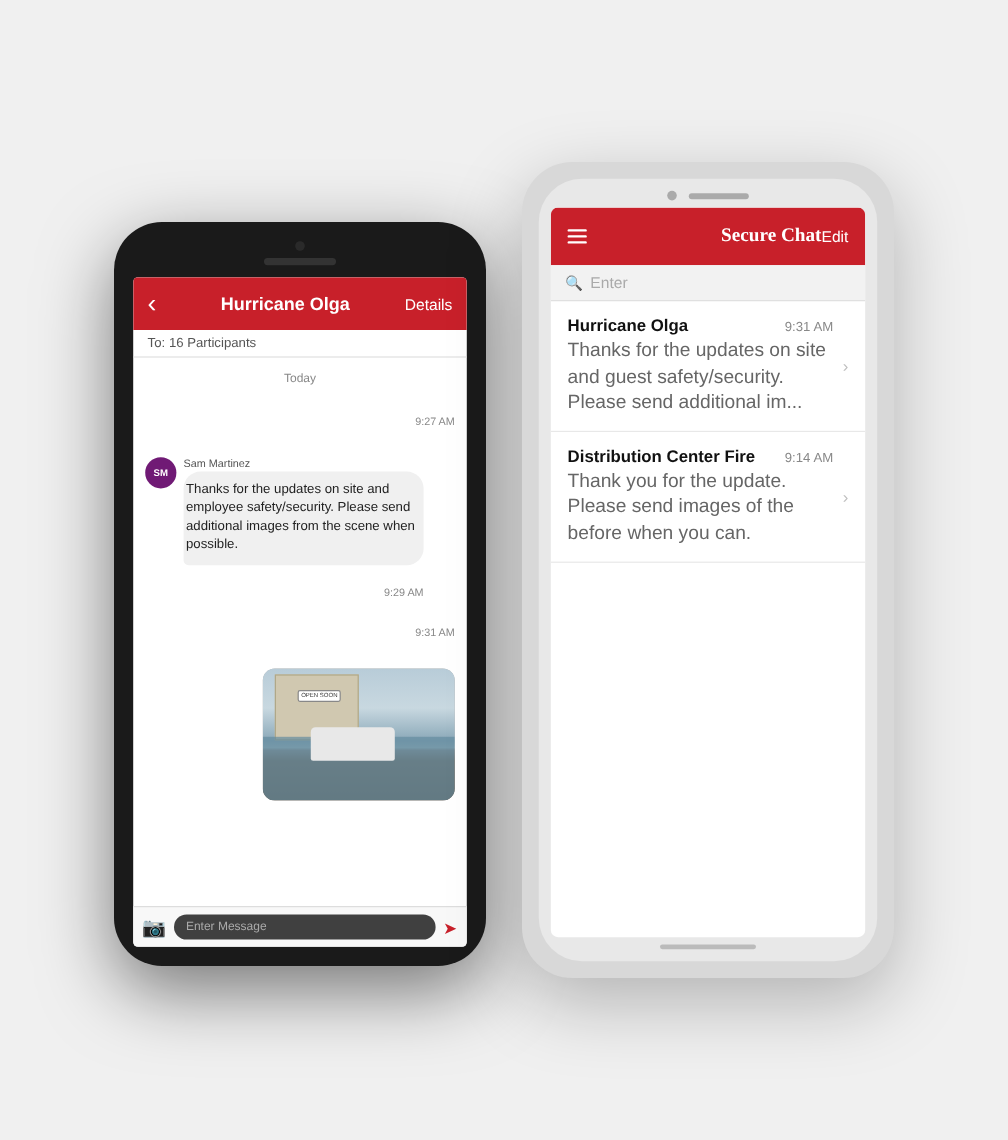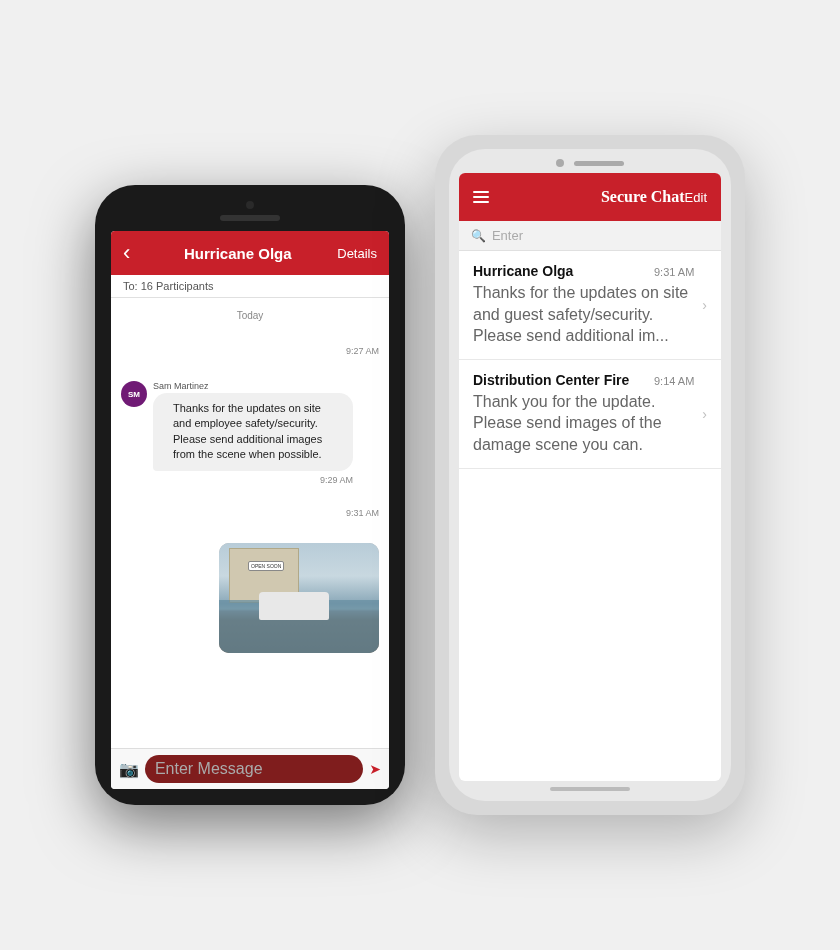--- a/index.html
+++ b/index.html
@@ -149,31 +149,31 @@
     }
     .msg-sender-name {
       font-size: 9px;
       color: #555;
       margin-bottom: 2px;
     }
     .msg-bubble-in {
       background: #f0f0f0;
       color: #222;
       border-radius: 14px 14px 14px 4px;
-      padding: 8px 20px;
+      padding: 8px 2px;
       font-size: 11px;
       line-height: 1.4;
       max-width: 200px;
     }
 
     .msg-time-in {
       text-align: right;
       font-size: 9px;
       color: #888;
-      margin-top: 4px;
+      margin-top: 18px;
     }
 
     .msg-image {
       align-self: flex-end;
       width: 160px;
       height: 110px;
       background: #b0b0b0;
       border-radius: 10px;
       overflow: hidden;
       position: relative;
@@ -232,24 +232,24 @@
       border-top: 1px solid #ddd;
       background: #f8f8f8;
       gap: 6px;
     }
     .chat-camera-btn {
       font-size: 16px;
       color: #888;
     }
     .chat-input-field {
       flex: 1;
-      background: #7f1d1d;
+      background: #404040;
       border-radius: 16px;
       padding: 5px 10px;
-      font-size: 16px;
+      font-size: 10px;
       color: #aaa;
     }
     .chat-send-btn {
       font-size: 14px;
       color: #c8202a;
     }
 
     
     .phone-white {
       width: 310px;
@@ -486,21 +486,21 @@
             </div>
             <span class="conv-chevron">›</span>
           </div>
 
           <div class="conv-item">
             <div class="conv-content">
               <div class="conv-header">
                 <span class="conv-title">Distribution Center Fire</span>
                 <span class="conv-time">9:14 AM</span>
               </div>
-              <div class="conv-preview">Thank you for the update. Please send images of the damage scene you can.</div>
+              <div class="conv-preview">Thank you for the update. Please send images of the before when you can.</div>
             </div>
             <span class="conv-chevron">›</span>
           </div>
 
         </div>
       </div>
 
       <div class="phone-home-indicator"></div>
     </div>
   </div>

